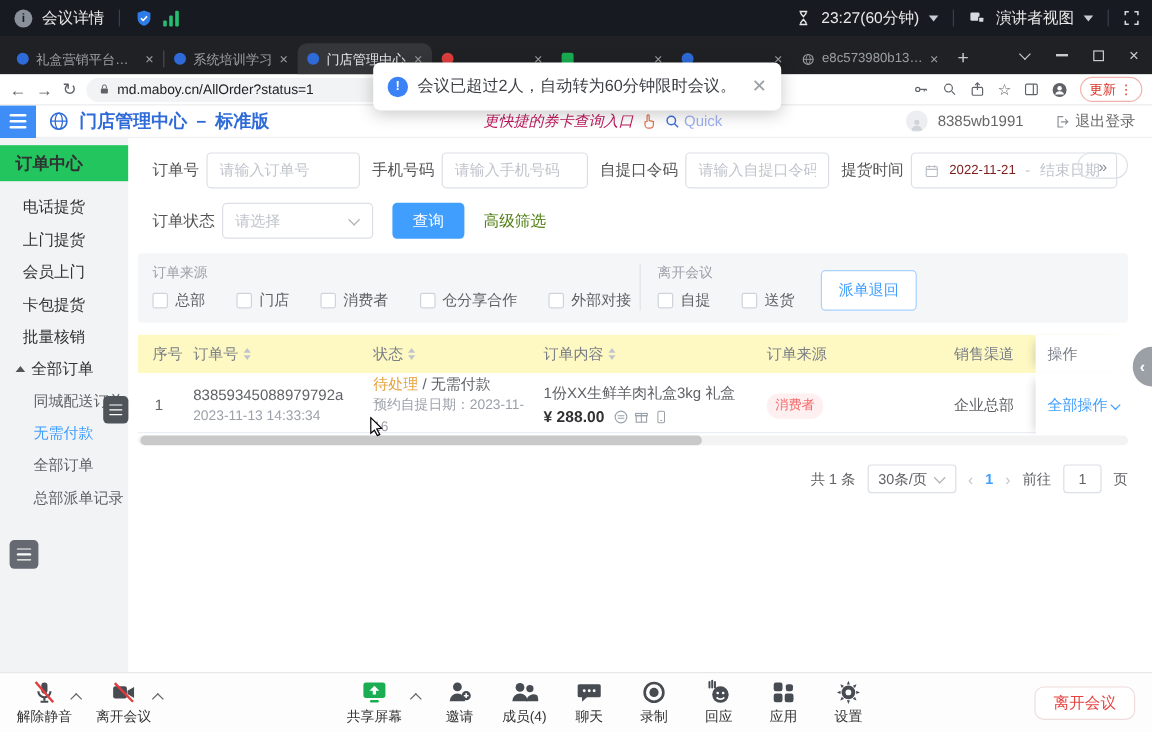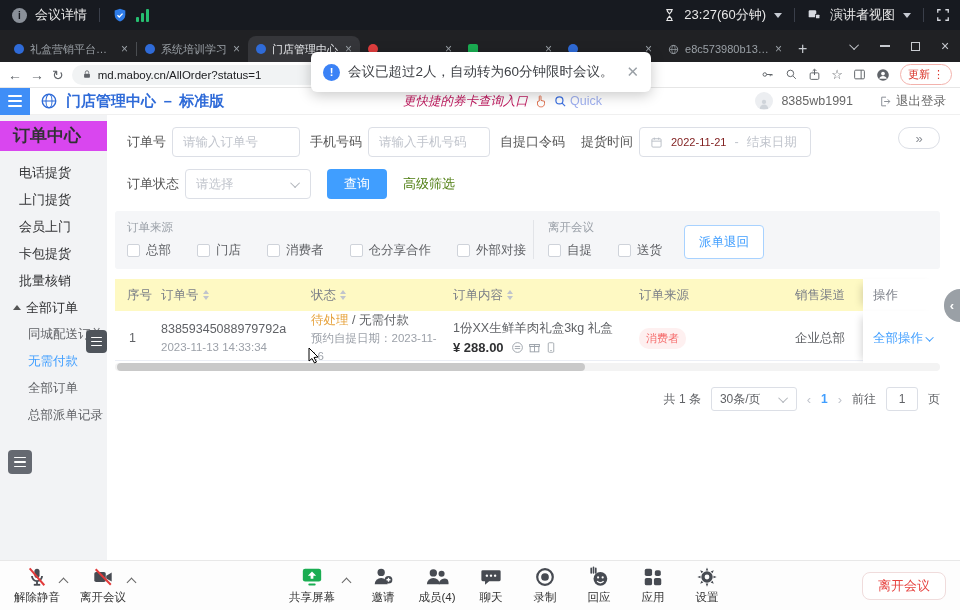--- a/index.html
+++ b/index.html
@@ -47,21 +47,21 @@
   .hamburger i { width:14px; height:2px; background:#fff; display:block; border-radius:1px; }
   .app-title { color:#2f6bd8; font-weight:bold; font-size:15px; margin-left:8px; white-space:nowrap; }
   .promo { position:absolute; left:403px; display:flex; align-items:center; gap:6px; font-size:12.5px; }
   .promo-link { color:#be185d;font-style:italic; }
   .quick { color:#9fb0ef; display:flex; align-items:center; gap:3px; }
   .hdr-right { margin-left:auto; display:flex; align-items:center; gap:8px; padding-right:14px; color:#666; font-size:12.5px; }
   .avatar { width:18px; height:18px; border-radius:50%; background:#eceef1; display:flex; align-items:flex-end; justify-content:center; overflow:hidden; }
 
   
   .sidebar { position:absolute; left:0; top:115px; width:107px; height:445px; background:#f2f3f5; font-size:13px; color:#303133; }
-  .sb-section { height:30px; line-height:30px; background:#d946ef; padding-left:13px; font-weight:bold; font-size:17px; margin-top:6px; }
+  .sb-section { height:30px; line-height:30px; background:#22c55e; padding-left:13px; font-weight:bold; font-size:14px; margin-top:6px; }
   .sb-item { height:27px; line-height:27px; padding-left:19px; white-space:nowrap; }
   .sb-item.parent { display:flex; align-items:center; gap:5px; padding-left:13px; }
   .tri-up { width:0; height:0; border-left:4px solid transparent; border-right:4px solid transparent; border-bottom:5px solid #555; }
   .sb-sub { height:27px; line-height:27px; padding-left:28px; color:#606266; font-size:12.5px; white-space:nowrap; }
   .sb-sub.active { color:#409eff; }
 
   
   .main { position:absolute; left:107px; top:115px; width:853px; height:445px; background:#fff; padding:12px 20px 0 8px; }
   .frow { display:flex; align-items:center; margin-left:12px; margin-bottom:12px; font-size:13px; color:#555; position:relative; }
   .flabel { margin-right:6px; white-space:nowrap; }
@@ -105,21 +105,21 @@
   .badge-red { display:inline-block; background:#fef0f0; color:#f56c6c; font-size:11px; padding:2px 7px; border-radius:10px; }
   .action-link { color:#409eff; display:flex; align-items:center; gap:5px; }
   .blue-caret { width:6px; height:6px; border-left:1.3px solid #409eff; border-bottom:1.3px solid #409eff; transform:rotate(-45deg) translateY(-2px); }
   .td.fixed { display:flex; align-items:center; }
 
   .hscroll { margin-top:2px; height:8px; background:#f3f3f3; border-radius:4px; position:relative; }
   .hthumb { position:absolute; left:2px; top:0; height:8px; width:468px; background:#c9c9c9; border-radius:4px; }
 
   
   .pager { display:flex; align-items:center; justify-content:flex-end; gap:10px; margin-top:16px; color:#606266; font-size:12px; }
-  .psize { height:24px; border:1px solid #dcdfe6; border-radius:3px; display:flex; align-items:center; gap:20px; padding:0 8px; color:#606266; }
+  .psize { height:24px; border:1px solid #dcdfe6; border-radius:3px; display:flex; align-items:center; gap:8px; padding:0 8px; color:#606266; }
   .parrow { color:#c0c4cc; font-size:13px; }
   .pnum { color:#409eff; font-weight:bold; }
   .goto-in { width:32px; height:24px; border:1px solid #dcdfe6; border-radius:3px; text-align:center; font-size:12px; color:#606266; font-family:inherit; }
 
   
   .float-list-btn { position:absolute; left:8px; top:450px; width:24px; height:24px; background:#5a5e66; border-radius:4px; display:flex; flex-direction:column; justify-content:center; align-items:center; gap:3px; opacity:.92; }
   .float-list-btn i { display:block; width:12px; height:1.6px; background:#fff; border-radius:1px; }
   .sb-handle { position:absolute; left:86px; top:330px; width:21px; height:23px; background:#4f545b; border-radius:4px; display:flex; flex-direction:column; justify-content:center; align-items:center; gap:2.5px; }
   .sb-handle i { display:block; width:11px; height:1.5px; background:#fff; border-radius:1px; }
   .right-handle { position:absolute; right:0; top:289px; width:16px; height:33px; background:#9aa0a6; border-radius:17px 0 0 17px; display:flex; align-items:center; justify-content:center; color:#fff; font-size:13px; font-weight:bold; }
@@ -371,20 +371,21 @@
   <div class="main">
 
     <div class="frow">
       <span class="flabel">订单号</span>
       <input class="tinput" style="width: 128px;" placeholder="请输入订单号">
       <span style="width:10px"></span>
       <span class="flabel">手机号码</span>
       <input class="tinput" style="width: 122px;" placeholder="请输入手机号码">
       <span style="width:10px"></span>
       <span class="flabel">自提口令码</span>
+      <input class="tinput" style="width: 120px;" placeholder="请输入自提口令码">
       <span style="width:10px"></span>
       <span class="flabel">提货时间</span>
       <div class="datebox">
         <span>
           <svg width="13" height="13" viewBox="0 0 24 24">
               <rect x="3.5" y="5" width="17" height="15.5" rx="2" stroke="#b7bcc4" stroke-width="1.7" fill="none"></rect>
               <line x1="3.5" y1="9.5" x2="20.5" y2="9.5" stroke="#b7bcc4" stroke-width="1.7"></line>
               <line x1="8" y1="3" x2="8" y2="7" stroke="#b7bcc4" stroke-width="1.7"></line>
               <line x1="16" y1="3" x2="16" y2="7" stroke="#b7bcc4" stroke-width="1.7"></line>
             </svg>

